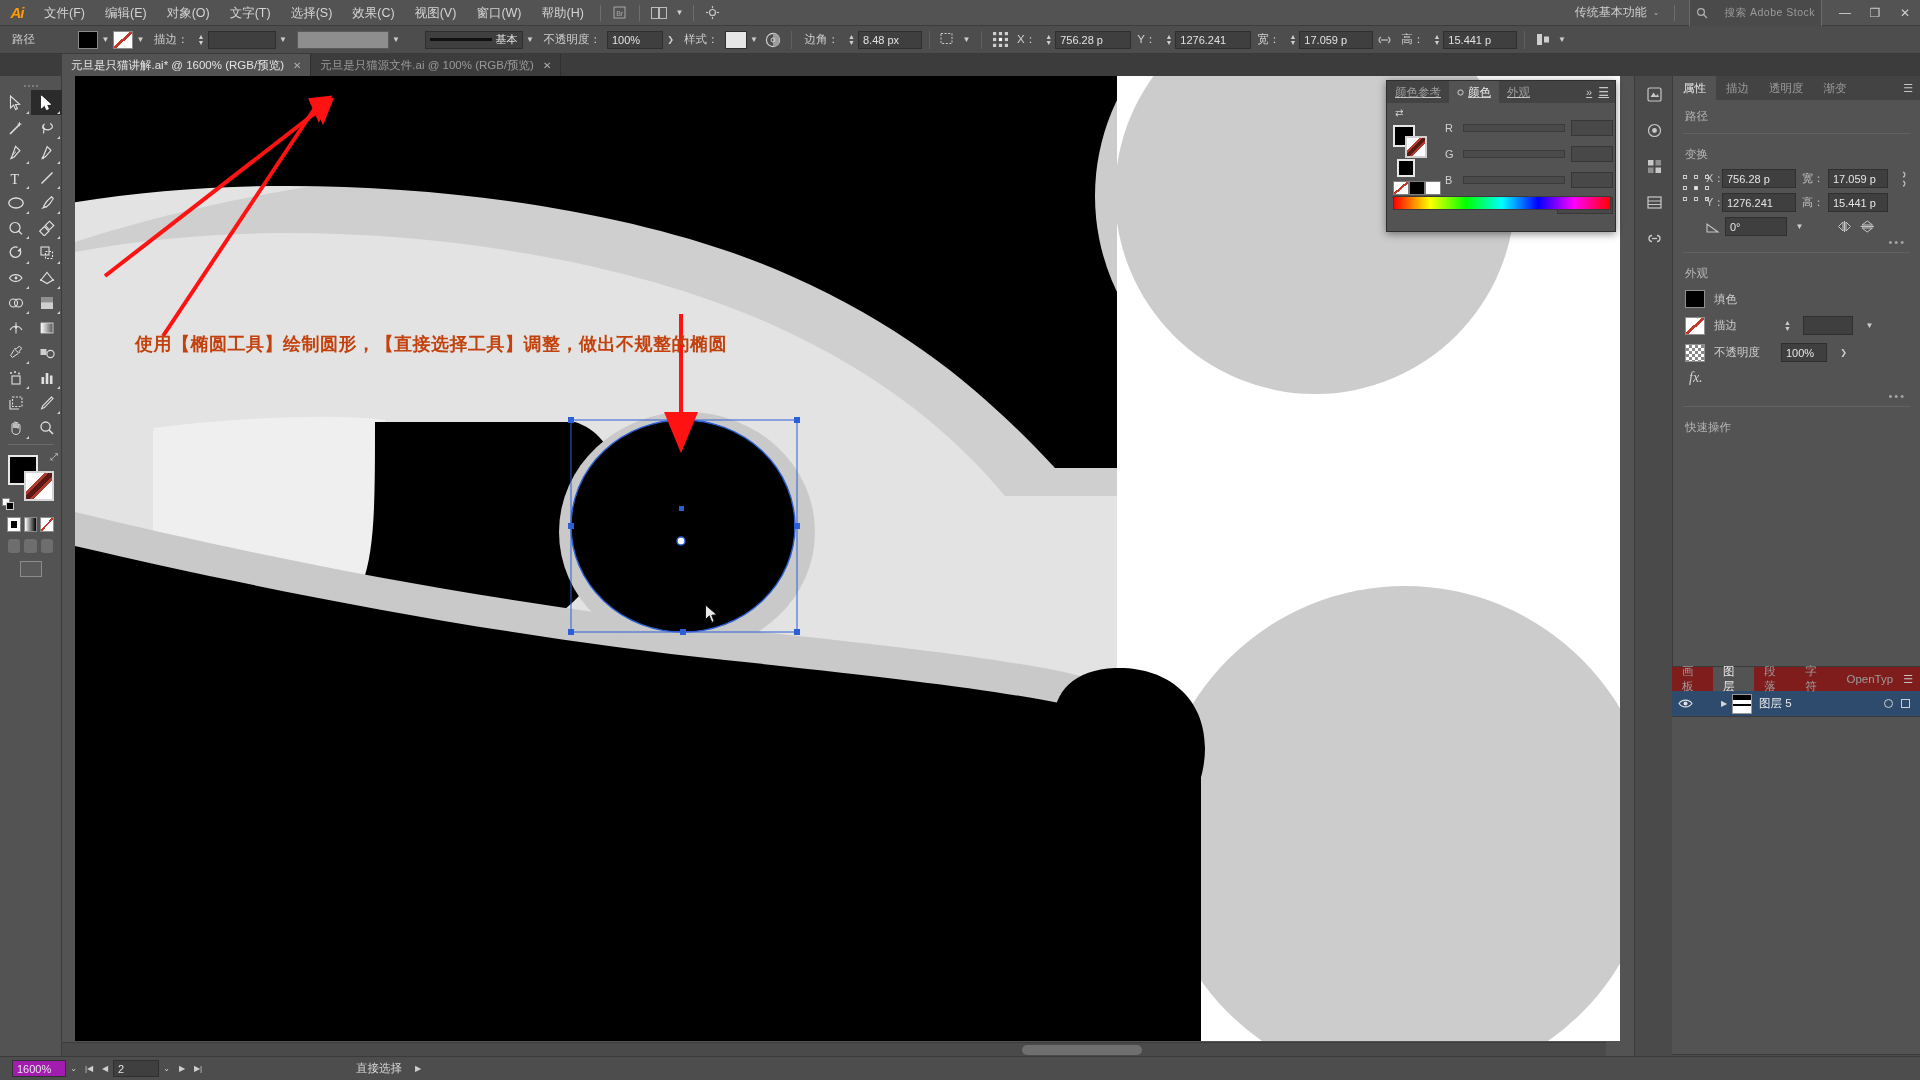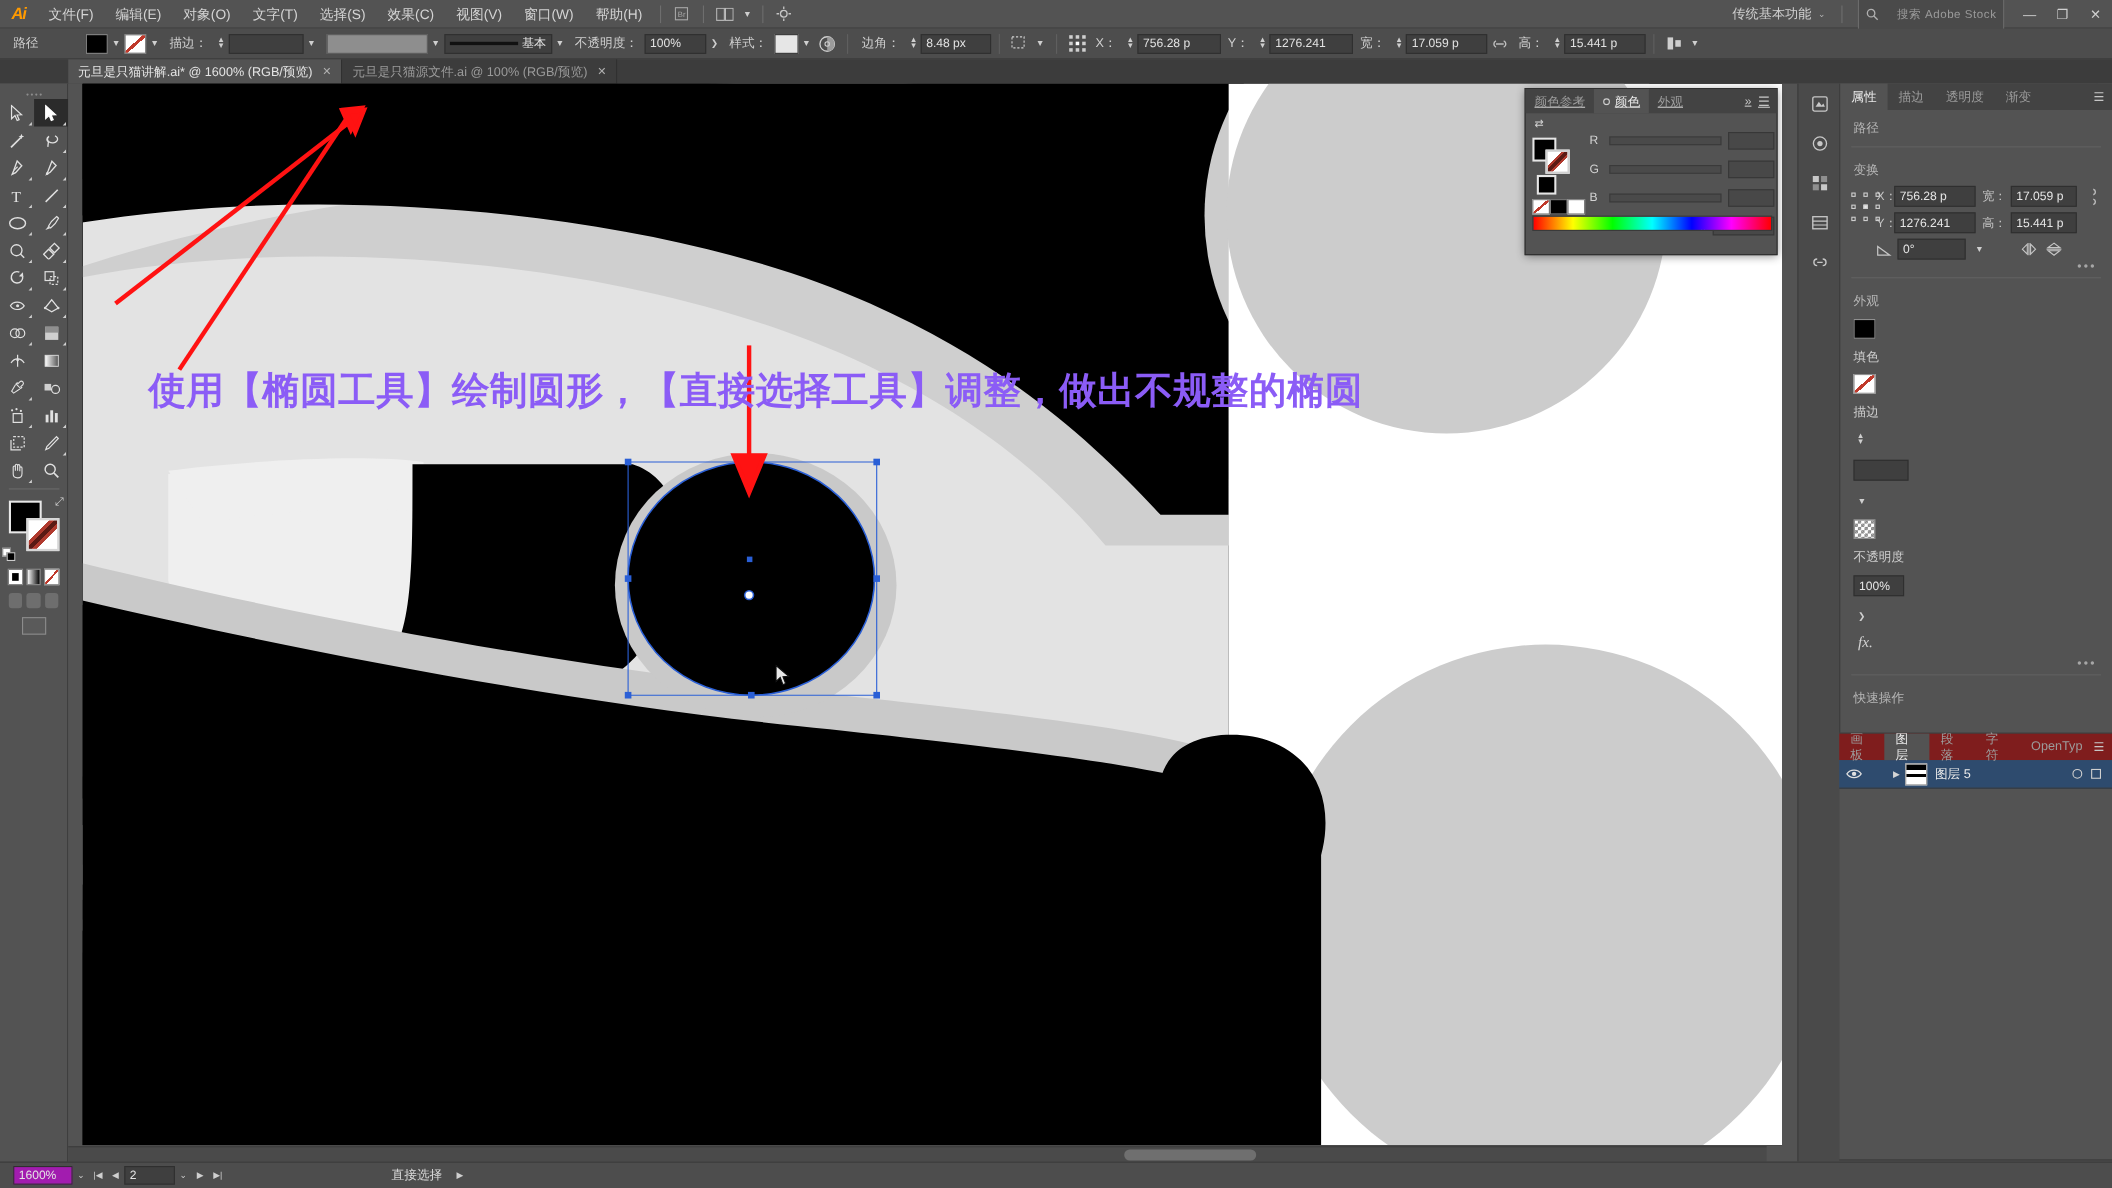--- a/index.html
+++ b/index.html
@@ -83,21 +83,21 @@
   .mode.m2{ background:linear-gradient(to right,#fff,#000); }
   .mode.m3{ background:#fff; background-image:linear-gradient(to bottom right,transparent 45%,#c0392b 45%,#c0392b 55%,transparent 55%); }
   .screenrow{ display:flex; gap:4px; padding:7px 8px 0 8px; }
   .srbtn{ width:14px;height:14px; border-radius:3px; background:#6e6e6e; }
   .tb-bottom{ display:flex; justify-content:center; padding-top:8px;}
   .tb-bottom div{ width:22px;height:16px;border:1px solid #8c8c8c; background:#5a5a5a;}
 
   
   .canvaswrap{ position:absolute; left:62px; top:76px; width:1558px; height:980px; background:#535353; overflow:hidden; }
   .artboard{ position:absolute; left:13px; top:0px; width:1551px; height:965px; overflow:hidden; background:#000; }
-  .anno{ position:absolute; font-size:34px; color:#8b5cf6; font-weight:700; white-space:nowrap;
+  .anno{ position:absolute; font-size:18px; color:#c2410c; font-weight:700; white-space:nowrap;
      font-family:Liberation Serif, serif; letter-spacing:.5px;}
 
   
   .vscroll{ position:absolute; right:0; top:76px; width:14px; height:980px; background:#4a4a4a; border-left:1px solid #3c3c3c;}
   .vthumb{ position:absolute; left:2px; top:380px; width:10px; height:110px; background:#6f6f6f; border-radius:5px;}
   .hscroll{ position:absolute; left:62px; bottom:24px; width:1544px; height:14px; background:#4a4a4a; border-top:1px solid #3c3c3c;}
   .hthumb{ position:absolute; left:960px; top:2px; width:120px; height:10px; background:#6f6f6f; border-radius:5px;}
 
   
   .statusbar{ position:absolute; left:0; bottom:0; width:1920px; height:24px; background:#4d4d4d;
@@ -151,21 +151,21 @@
   .refgrid{ width:26px; height:26px; margin-top:6px; position:relative; }
   .refgrid i{ position:absolute; width:4px;height:4px; border:1px solid #cfcfcf; background:transparent;}
   .refgrid i.on{ background:#e8e8e8; }
   .xf-fields{ flex:1; }
   .xrow{ display:flex; align-items:center; gap:4px; margin-bottom:5px; }
   .xlbl{ font-size:11px; color:#c6c6c6; width:12px; text-align:right; }
   .xin{ background:#3f3f3f; border:1px solid #2f2f2f; height:19px; line-height:18px; color:#e6e6e6;
     font-size:11px; padding:0 4px; width:74px; }
   .linkic{ width:18px; display:flex; align-items:center; justify-content:center; color:#bdbdbd; font-size:12px; }
   .angrow{ display:flex; align-items:center; gap:5px; margin-top:2px;}
-  .approw{ display:flex; align-items:flex-start; gap:9px; padding:4px 12px;flex-direction:column; }
+  .approw{ display:flex; align-items:center; gap:9px; padding:4px 12px; }
   .appsw{ width:20px; height:18px; border:1px solid #8f8f8f; background:#000;}
   .appsw.none{ background:#fff; background-image:linear-gradient(to bottom right,transparent 44%,#c0392b 44%,#c0392b 56%,transparent 56%);}
   .appsw.chk{ background:
      linear-gradient(45deg,#888 25%,transparent 25%,transparent 75%,#888 75%),
      linear-gradient(45deg,#888 25%,#fff 25%,#fff 75%,#888 75%);
      background-size:6px 6px; background-position:0 0,3px 3px;}
   .applbl{ font-size:11.5px; color:#cfcfcf; width:58px; }
   .opfld{ background:#3f3f3f; border:1px solid #2f2f2f; height:19px; line-height:18px; color:#e6e6e6;
     font-size:11px; padding:0 4px; width:46px;}
   .qa-grid{ display:grid; grid-template-columns:1fr 1fr; gap:7px; padding:6px 12px; }
@@ -260,21 +260,21 @@
     <div class="dd">▼</div>
     <span class="cb-label">描边：</span>
     <div class="stepper">
         <span>▲</span>
         <span>▼</span>
       </div>
     <div class="fld" style="width:68px"></div>
     <div class="dd">▼</div>
     <div class="fld plain" style="width:92px;margin-left:6px"></div>
     <div class="dd">▼</div>
-    <div class="strokeprev" style="margin-left:0">
+    <div class="strokeprev" style="margin-left:21px">
       <div class="strokeline"></div>
       <span style="font-size:11px;color:#e3e3e3">基本</span>
     </div>
     <div class="dd">▼</div>
     <span class="cb-label">不透明度：</span>
     <div class="fld" style="width:56px">100%</div>
     <div class="dd">❯</div>
     <span class="cb-label">样式：</span>
     <div class="fld" style="width:22px;background:#e6e6e6"></div>
     <div class="dd">▼</div>

